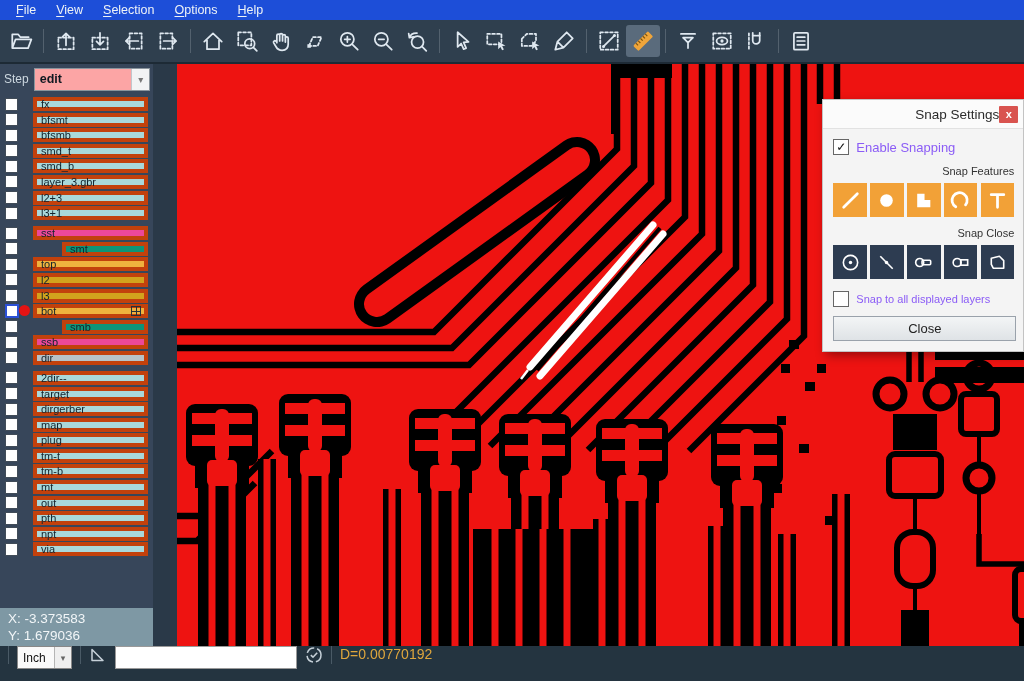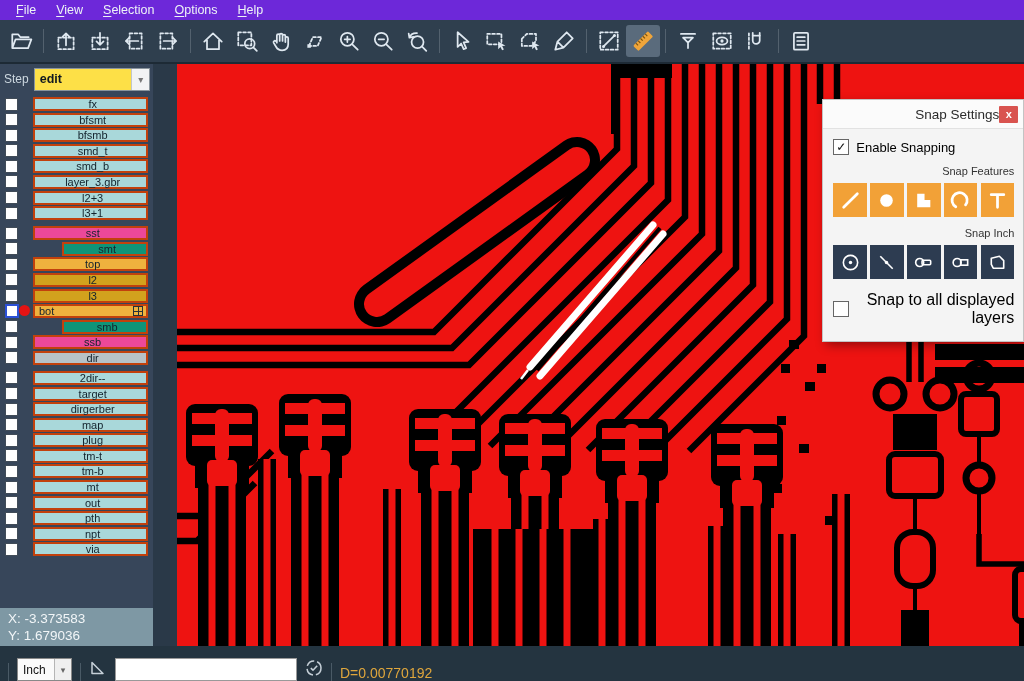--- a/index.html
+++ b/index.html
@@ -1,43 +1,43 @@
 <!DOCTYPE html>
 <html style="--canvas-red: #ee1311; --trace-black: #000000; --highlight-white: #ffffff; --feature-orange: #f2a137; --mode-navy: #2d3c51; --close-red: #d9534f; --distance-orange: #dfa63c; --layer-cyan: #a9d8da; --layer-green: #0f9478; --layer-amber: #efb23e; --layer-gold: #d2a21d; --layer-gray: #b7c2c7; --panel-blue: #7e98a4; --active-layer-dot: #e51313;"><head>
 <meta charset="utf-8">
 <style>
   html,body{margin:0;padding:0;background:#111;}
   .app{position:relative;width:1024px;height:681px;background:#2a3948;
        font-family:"Liberation Sans",sans-serif;overflow:hidden;user-select:none;}
   
-  .menubar{height:20px;background:#6d28d9;display:flex;align-items:center;padding-left:6px;}
+  .menubar{height:20px;background:#1d4ed8;display:flex;align-items:center;padding-left:6px;}
   .menu-item{color:#eef3f7;font-size:12.5px;padding:2px 10px;cursor:default;}
   .menu-item .u{text-decoration:underline;text-underline-offset:2px;}
   
   .toolbar{height:44px;background:#2f3f4e;display:flex;align-items:center;padding-left:4px;border-bottom:2px solid #1d2a35;box-sizing:border-box;}
   .tb-btn{width:34px;height:32px;display:flex;align-items:center;justify-content:center;border-radius:3px;}
   .tb-btn.active{background:#5a6b7c;}
   .tb-icon{width:24px;height:24px;color:#dfe8f0;display:block;}
   .tb-icon svg{display:block;width:24px;height:24px;}
   .tb-sep{width:1px;height:24px;background:#53616e;margin:0 5px;}
   
   .main{display:flex;height:582px;gap:24px;}
   .sidebar{width:157px;background:#37465a;display:flex;flex-direction:column;box-sizing:border-box;}
   .step-row{height:30px;display:flex;align-items:center;padding:0 3px 0 4px;}
   .step-label{color:#cdd8e0;font-size:12px;margin-right:5px;}
-  .step-select{flex:1;height:21px;background:#fde047;border:1px solid #8a949c;display:flex;align-items:center;}
+  .step-select{flex:1;height:21px;background:#fca5a5;border:1px solid #8a949c;display:flex;align-items:center;}
   .step-select .val{flex:1;font-size:12.5px;font-weight:bold;color:#101820;padding-left:5px;}
   .step-select .chev{width:17px;height:100%;border-left:1px solid #c0c6cc;background:#f2f3f4;color:#777;font-size:10px;display:flex;align-items:center;justify-content:center;}
   .layer-list{margin-top:3px;}
   .layer-group{margin-bottom:6px;}
   .layer-row{position:relative;height:14px;margin-bottom:1.6px;display:flex;align-items:center;}
   .lr-check{width:11px;height:11px;background:#fff;border:1.5px solid #414c58;margin-left:5px;flex:0 0 auto;box-sizing:content-box;}
   .layer-row.selected .lr-check{border:2.5px solid #2b50d6;width:10px;height:10px;}
   .lr-dot{position:absolute;left:19px;top:1px;width:11px;height:11px;border-radius:50%;background:#e51313;}
-  .lr-bar{position:absolute;left:33px;right:5px;top:0;bottom:0;border:2px solid #c2410c;display:flex;align-items:center;box-sizing:border-box;justify-content:center;}
+  .lr-bar{position:absolute;left:33px;right:5px;top:0;bottom:0;border:4px solid #c2410c;display:flex;align-items:center;box-sizing:border-box;}
   .lr-label{font-size:11px;color:#13232d;padding-left:4px;white-space:nowrap;}
   .lr-grid{margin-left:auto;margin-right:3px;width:8px;height:8px;border:1px solid #24313a;
            background:linear-gradient(#24313a,#24313a) center/1px 100% no-repeat,
                       linear-gradient(#24313a,#24313a) center/100% 1px no-repeat;}
   .c-cyan{background:var(--layer-cyan,#a9d8da);}
   .c-green{background:var(--layer-green,#0f9478);margin-left:29px;}
   .c-amber{background:var(--layer-amber,#efb23e);}
   .c-gold{background:var(--layer-gold,#d2a21d);}
   .c-white{background:#ec4899;}
   .c-gray{background:var(--layer-gray,#b7c2c7);}
@@ -59,34 +59,34 @@
   .dialog{position:absolute;left:646px;top:36px;width:200px;background:#f4f4f4;
           box-shadow:0 0 0 1px #c3c3c3,3px 4px 10px rgba(0,0,0,.4);}
   .dlg-title{height:28px;display:flex;align-items:center;padding-left:11px;background:#fbfbfb;border-bottom:1px solid #e2e2e2;}
   .dlg-title .t{font-size:13.5px;color:#2b2b2b;flex:1;}
   .dlg-close{width:19px;height:17px;background:var(--close-red,#d9534f);color:#fff;font-size:11px;font-weight:bold;
              display:flex;align-items:center;justify-content:center;margin-right:5px;border-radius:1px;line-height:1;}
   .dlg-body{padding:10px 9px 10px 10px;}
   .chk-row{display:flex;align-items:center;margin-bottom:4px;}
   .chk{width:14px;height:14px;background:#fff;border:1px solid #666;display:flex;align-items:center;justify-content:center;
        font-size:12px;color:#111;flex:0 0 auto;line-height:1;}
-  .chk-label{font-size:13px;color:#000000;margin-left:7px;}
+  .chk-label{font-size:13px;color:#8b5cf6;margin-left:7px;}
   .sec-label{font-size:11px;color:#333;margin:10px 0 6px 0;}
   .btn-row{display:flex;gap:3.5px;}
   .sq-btn{width:34px;height:34px;display:flex;align-items:center;justify-content:center;}
   .sq-btn.feat{background:var(--feature-orange,#f2a137);}
   .sq-btn.mode{background:var(--mode-navy,#2d3c51);}
   .sq-btn svg{display:block;}
   .all-layers{margin-top:12px;}
-  .all-layers .chk-label{font-size:16px;}
+  .all-layers .chk-label{font-size:11px;}
   .dlg-close-btn{margin-top:9px;height:23px;width:100%;background:linear-gradient(#f3f5f6,#dfe3e6);
                  border:1px solid #9aa2ab;font-size:13px;color:#222;display:flex;align-items:center;justify-content:center;
                  font-family:"Liberation Sans",sans-serif;}
   
-  .statusbar{height:35px;background:#243440;display:flex;align-items:flex-end;padding-left:8px;gap:8px;}
+  .statusbar{height:35px;background:#243440;display:flex;align-items:flex-start;padding-left:8px;gap:8px;}
   .sb-sep{width:1px;height:18px;background:#4a5a66;}
   .unit-select{height:23px;width:55px;background:#fafafa;border:1px solid #888;display:flex;align-items:center;box-sizing:border-box;}
   .unit-select .val{flex:1;font-size:12px;color:#111;padding-left:5px;}
   .unit-select .chev{width:16px;height:100%;border-left:1px solid #b5b5b5;background:#efefef;color:#666;font-size:9px;
                      display:flex;align-items:center;justify-content:center;}
   .angle-icon,.apply-icon{color:#c6d0d8;}
   .sb-input{width:182px;height:23px;background:#fff;border:1px solid #999;box-sizing:border-box;font-size:12px;padding:0 4px;font-family:"Liberation Sans",sans-serif;}
   .dist{font-size:14px;color:var(--distance-orange,#dfa63c);}
 </style>
 </head>
@@ -626,21 +626,21 @@
                 <svg width="21" height="21" viewBox="0 0 20 20">
                   <path d="M5.5 16 A7.2 7.2 0 1 1 14.8 14.2" fill="none" stroke="#fff" stroke-width="2.6" stroke-linecap="round"></path>
                 </svg>
               </div>
               <div class="sq-btn feat">
                 <svg width="21" height="21" viewBox="0 0 20 20">
                   <path d="M4 4.5 H16 M10 4.5 V16.5" fill="none" stroke="#fff" stroke-width="2.6" stroke-linecap="round"></path>
                 </svg>
               </div>
             </div>
-          <div class="sec-label">Snap Inch</div>
+          <div class="sec-label">Snap Close</div>
           <div class="btn-row" id="mode-row">
               <div class="sq-btn mode">
                 <svg width="21" height="21" viewBox="0 0 22 22">
                   <circle cx="11" cy="11" r="7.5" fill="none" stroke="#fff" stroke-width="1.7"></circle>
                   <circle cx="11" cy="11" r="1.8" fill="#fff"></circle>
                 </svg>
               </div>
               <div class="sq-btn mode">
                 <svg width="21" height="21" viewBox="0 0 22 22">
                   <line x1="4.5" y1="4.5" x2="17.5" y2="17.5" stroke="#fff" stroke-width="1.7"></line>
@@ -662,20 +662,21 @@
               <div class="sq-btn mode">
                 <svg width="21" height="21" viewBox="0 0 22 22">
                   <path d="M4.5 6.5 L13 4.5 L17.5 9 V17 H6.5 L4.5 13 Z" fill="none" stroke="#fff" stroke-width="1.7" stroke-linejoin="round"></path>
                 </svg>
               </div>
             </div>
           <div class="chk-row all-layers">
             <span class="chk" id="chk-all"></span>
             <span class="chk-label">Snap to all displayed layers</span>
           </div>
+          <div class="dlg-close-btn">Close</div>
         </div>
       </div>
     </div>
   </div>
 
   <div class="statusbar">
     <div class="sb-sep"></div>
     <div class="unit-select">
       <span class="val">Inch</span>
       <span class="chev">▾</span>

